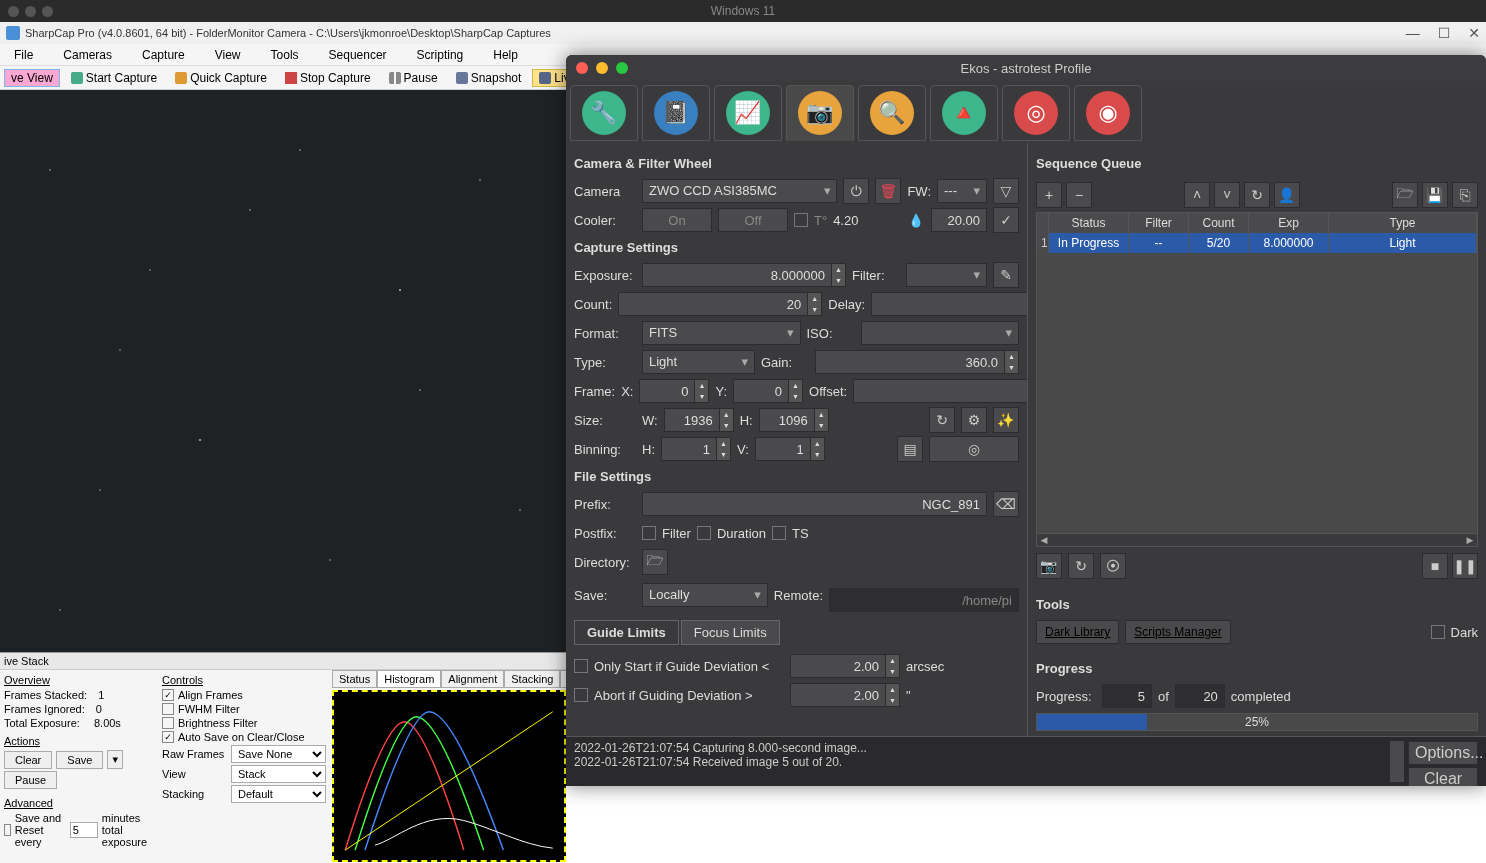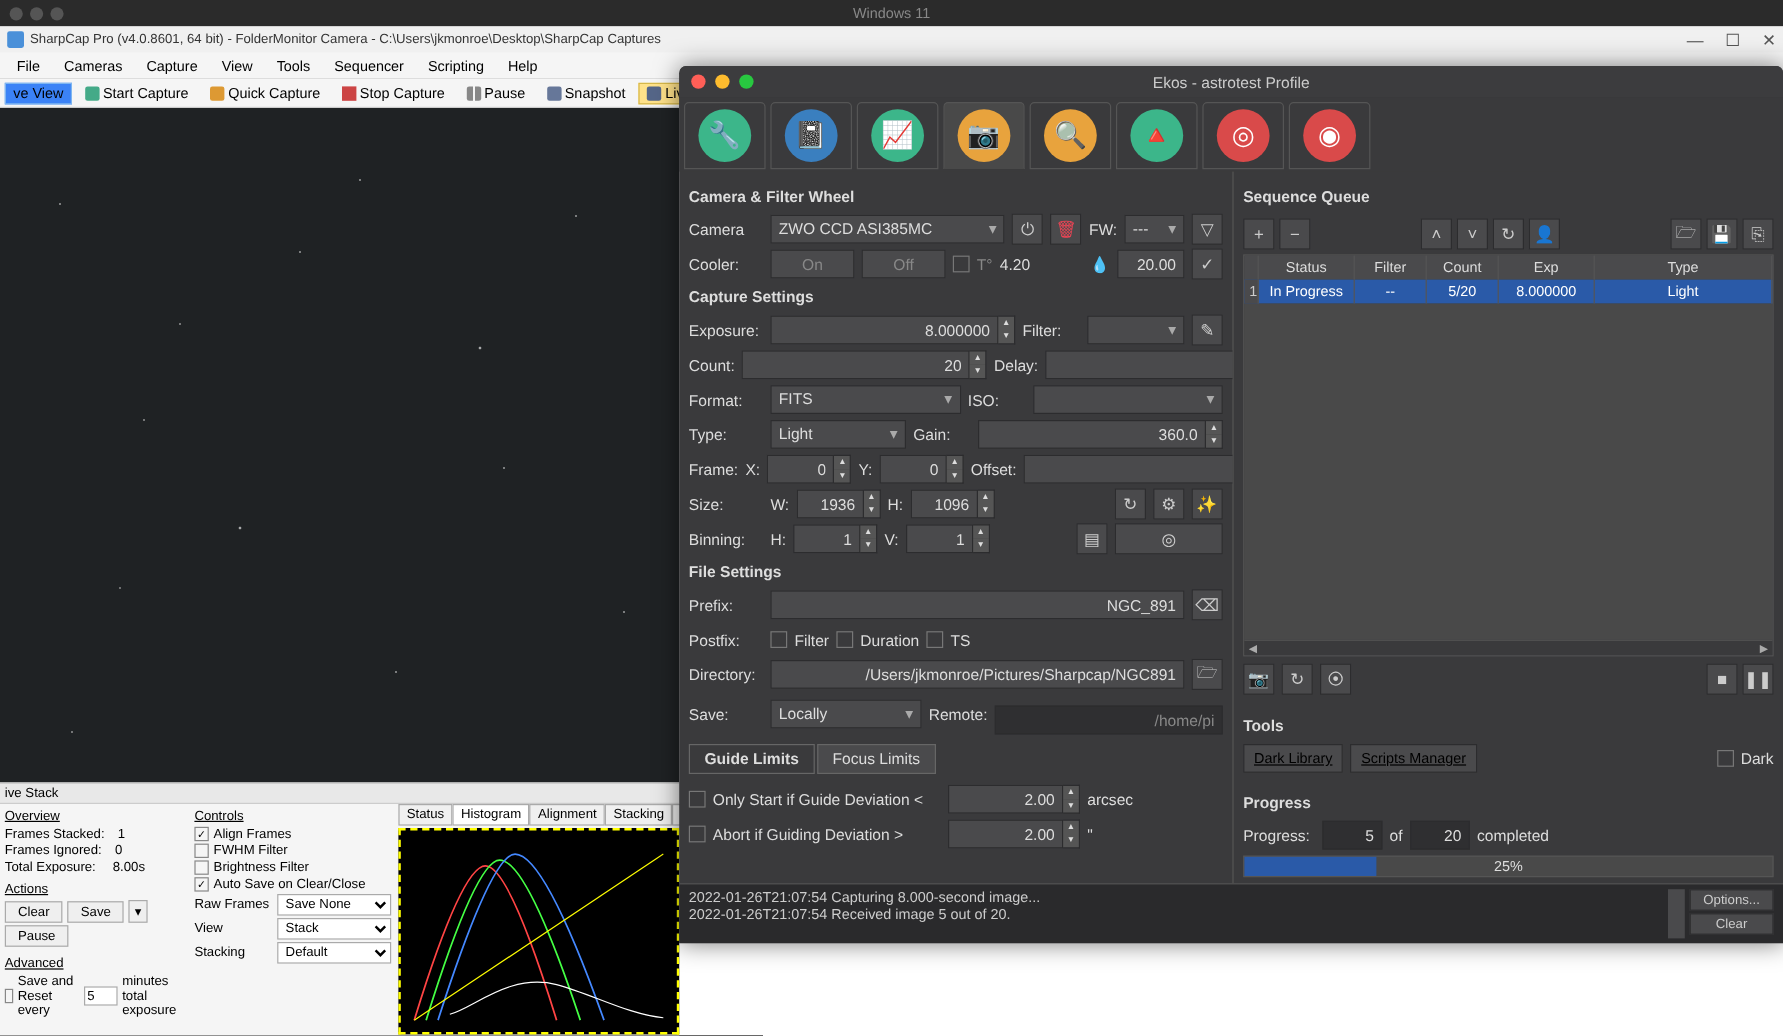--- a/index.html
+++ b/index.html
@@ -8,25 +8,25 @@
 
 .os-titlebar { height: 22px; background: #2b2b2b; display: flex; align-items: center; justify-content: center; color: #888; font-size: 12px; position: relative; }
 .os-traffic { position: absolute; left: 8px; display: flex; gap: 6px; }
 .os-dot { width: 11px; height: 11px; border-radius: 50%; background: #555; }
 
 
 .sharpcap { position: absolute; top: 22px; left: 0; width: 1486px; height: 841px; background: #fff; }
 .sc-title { height: 22px; background: #f0f0f0; display: flex; align-items: center; padding: 0 6px; font-size: 11px; color: #333; }
 .sc-title-icon { width: 14px; height: 14px; background: #4a90d9; margin-right: 5px; border-radius: 2px; }
 .sc-wincontrols { margin-left: auto; display: flex; gap: 18px; font-size: 14px; color: #555; }
-.sc-menu { height: 22px; background: #f5f5f5; display: flex; align-items: center; padding: 0 4px; font-size: 12px; gap: 0; border-bottom: 1px solid #ddd; }
+.sc-menu { height: 22px; background: #f5f5f5; display: flex; align-items: center; padding: 0 4px; font-size: 12px; gap: 10px; border-bottom: 1px solid #ddd; }
 .sc-menu span { padding: 2px 10px; }
 .sc-toolbar { height: 24px; background: #f5f5f5; display: flex; align-items: center; padding: 0 4px; font-size: 12px; border-bottom: 1px solid #ccc; gap: 4px; }
 .sc-tbtn { padding: 1px 6px; display: flex; align-items: center; gap: 3px; border: 1px solid transparent; }
-.sc-tbtn.active { background: #3b82f6; border: 1px solid #7eb6f0; }
+.sc-tbtn.active { background: #f9a8d4; border: 1px solid #7eb6f0; }
 .sc-tbtn.highlight { background: #ffe28a; border: 1px solid #d6b84a; }
 .tb-icon { width: 12px; height: 12px; border-radius: 2px; }
 
 .sc-image { position: absolute; top: 68px; left: 0; width: 566px; height: 562px; background: radial-gradient(1px 1px at 50px 80px, #fff, transparent),
   radial-gradient(1px 1px at 150px 180px, #eee, transparent),
   radial-gradient(1px 1px at 250px 120px, #fff, transparent),
   radial-gradient(1px 1px at 420px 300px, #fff, transparent),
   radial-gradient(1px 1px at 100px 400px, #ddd, transparent),
   radial-gradient(1px 1px at 330px 470px, #fff, transparent),
   radial-gradient(1px 1px at 480px 90px, #fff, transparent),
@@ -101,21 +101,21 @@
 .prog-fill { height: 100%; background: #2a5aa8; }
 .prog-text { position: absolute; width: 100%; text-align: center; top: 1px; font-size: 12px; }
 .spinner { width: 14px; height: 14px; border: 2px solid #666; border-top-color: #ccc; border-radius: 50%; display: inline-block; }
 
 .tools-section { margin-top: 8px; }
 .tool-btn { background: #4a4a4c; border: 1px solid #2c2c2e; padding: 4px 8px; font-size: 12px; text-decoration: underline; }
 
 .ekos-log { position: absolute; bottom: 0; left: 0; width: 100%; height: 50px; background: #2a2a2c; font-family: monospace; font-size: 12px; color: #ccc; padding: 4px 8px; border-top: 1px solid #555; display: flex; }
 .log-lines { flex: 1; }
 .log-side { width: 70px; display: flex; flex-direction: column; gap: 2px; }
-.log-btn { background: #4a4a4c; border: 1px solid #2c2c2e; padding: 2px 6px; font-size: 11px; text-align: center; }
+.log-btn { background: #4a4a4c; border: 1px solid #2c2c2e; padding: 2px 6px; font-size: 16px; text-align: center; }
 
 .media-btns { display: flex; gap: 4px; }
 </style>
 </head>
 <body>
 
 <div class="os-titlebar">
   <div class="os-traffic">
     <div class="os-dot"></div>
     <div class="os-dot"></div>
@@ -463,21 +463,20 @@
         <span class="lbl">Postfix:</span>
         <span class="chk"></span>
           <span>Filter</span>
         <span class="chk"></span>
           <span>Duration</span>
         <span class="chk"></span>
           <span>TS</span>
       </div>
       <div class="form-row">
         <span class="lbl">Directory:</span>
-        <input class="inp" style="flex: 1 1 0%;" value="/Users/jkmonroe/Pictures/Sharpcap/NGC891">
         <div class="icon-btn">
             <span>🗁</span>
           </div>
       </div>
       <div class="form-row">
         <span class="lbl">Save:</span>
         <div class="sel" style="flex:1">Locally</div>
         <span>Remote:</span>
         <input class="inp dk-inp" style="flex: 1 1 0%; color: rgb(136, 136, 136); margin-top: 10px;" value="/home/pi">
       </div>

